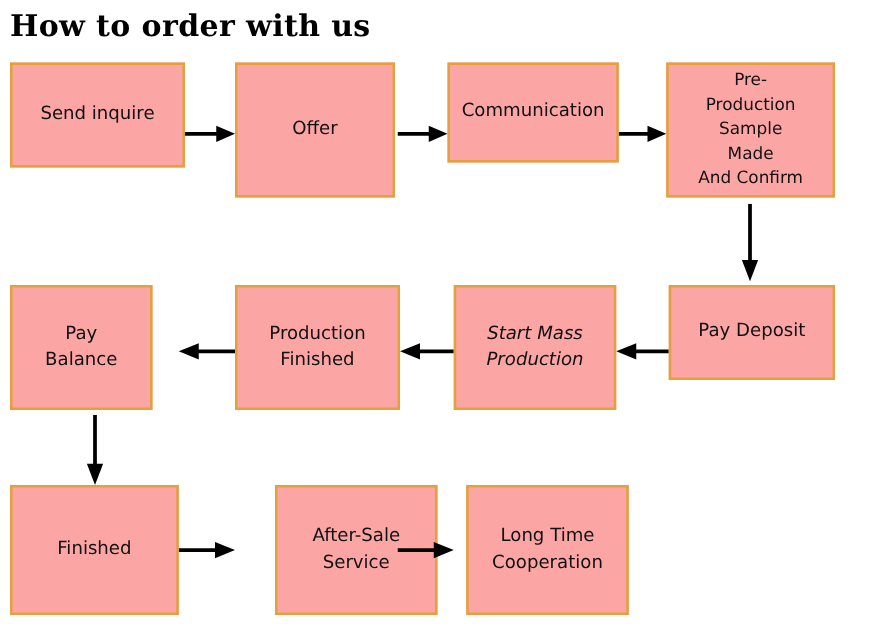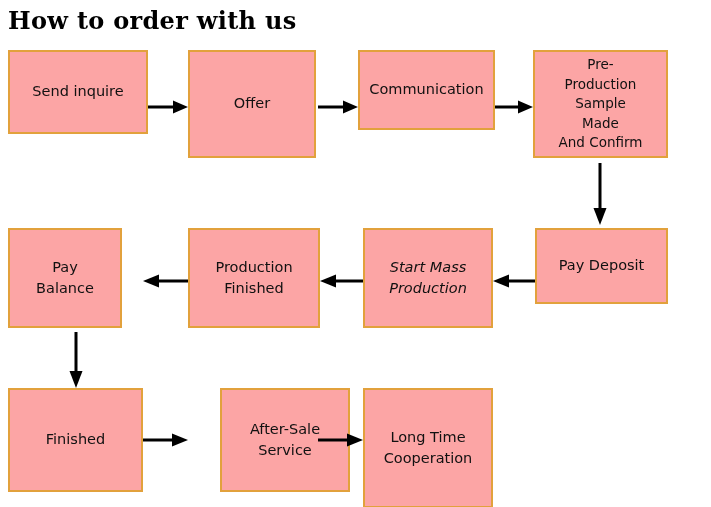--- a/index.html
+++ b/index.html
@@ -99,21 +99,21 @@
 
   <div class="node" style="left:8px; top:388px; width:135px; height:104px;">
     <span class="lbl">Finished</span>
   </div>
 
   <div class="node" style="left:188px; top:388px; width:130px; height:104px;margin-left:32px;">
     <span class="lbl">After-Sale
 Service</span>
   </div>
 
-  <div class="node" style="left:363px; top:388px; width:130px; height:120px;">
+  <div class="node" style="left:373px; top:388px; width:130px; height:104px;">
     <span class="lbl">Long Time
 Cooperation</span>
   </div>
 
   <div class="arrow" style="left:148px; top:97px;">
     <svg width="40" height="20" viewBox="0 0 40 20">
       <line x1="0" y1="10" x2="27" y2="10" stroke="#000" stroke-width="3"></line>
       <polygon points="40,10 25,3.5 25,16.5" fill="#000"></polygon>
     </svg>
   </div>

